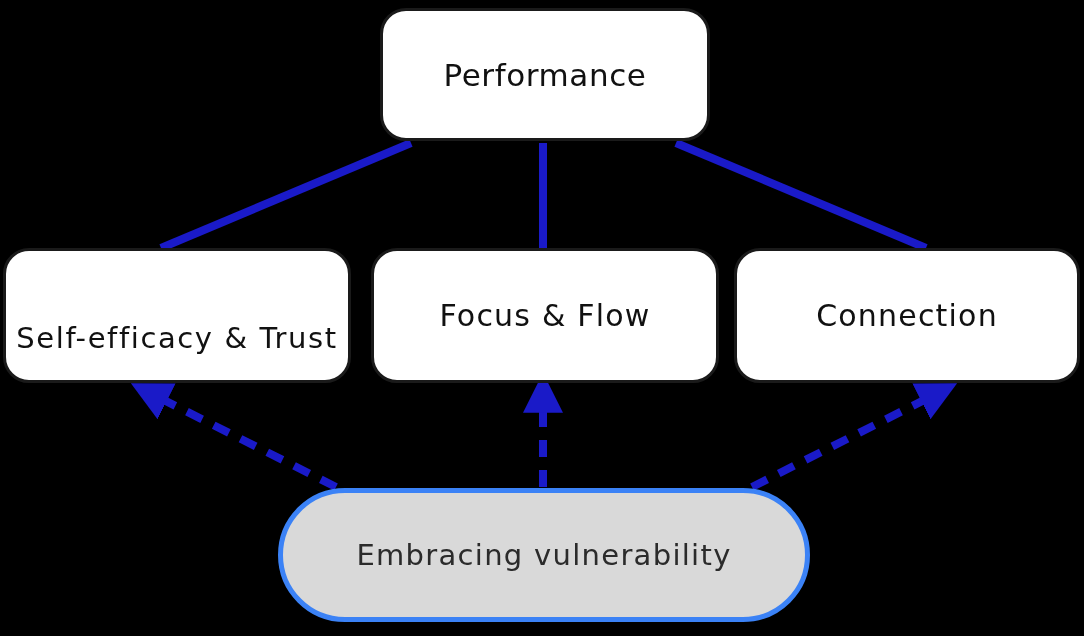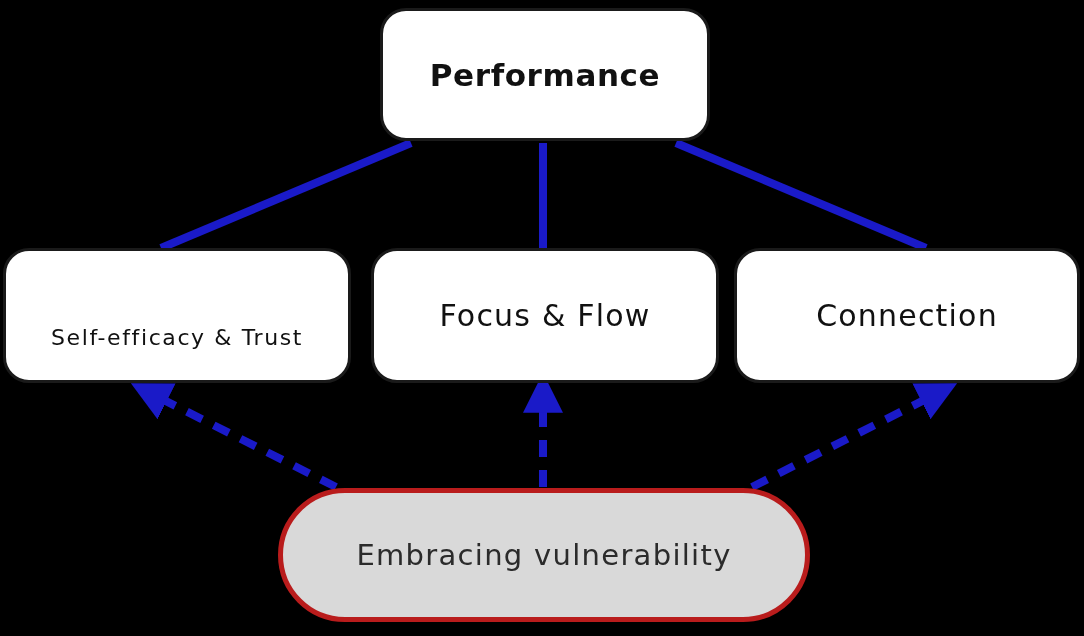--- a/index.html
+++ b/index.html
@@ -42,32 +42,32 @@
     letter-spacing: 1.2px;
     white-space: nowrap;
   }
   #node-performance {
     left: 380px;
     top: 8px;
     width: 330px;
     height: 133px;
   }
   #node-performance .node-label {
-    font-weight: 700;
+    font-weight: 400;
     font-size: 31px;
     letter-spacing: 0.6px;
   }
   #node-self-efficacy {
     left: 3px;
     top: 248px;
     width: 348px;
     height: 135px;
   }
   #node-self-efficacy .node-label {
-    font-size: 22px;
+    font-size: 29px;
     letter-spacing: 1.6px;
     margin-top: 44px;
   }
   #node-focus-flow {
     left: 371px;
     top: 248px;
     width: 348px;
     height: 135px;
   }
   #node-connection {
@@ -75,21 +75,21 @@
     top: 248px;
     width: 346px;
     height: 135px;
   }
   #node-vulnerability {
     left: 278px;
     top: 488px;
     width: 532px;
     height: 134px;
     background: #D9D9D9;
-    border: 5px solid #b91c1c;
+    border: 5px solid #3b82f6;
     border-radius: 70px;
   }
   #node-vulnerability .node-label {
     color: #2B2B2B;
     font-size: 29px;
     letter-spacing: 1.3px;
     white-space: nowrap;
   }
 </style>
 </head>

